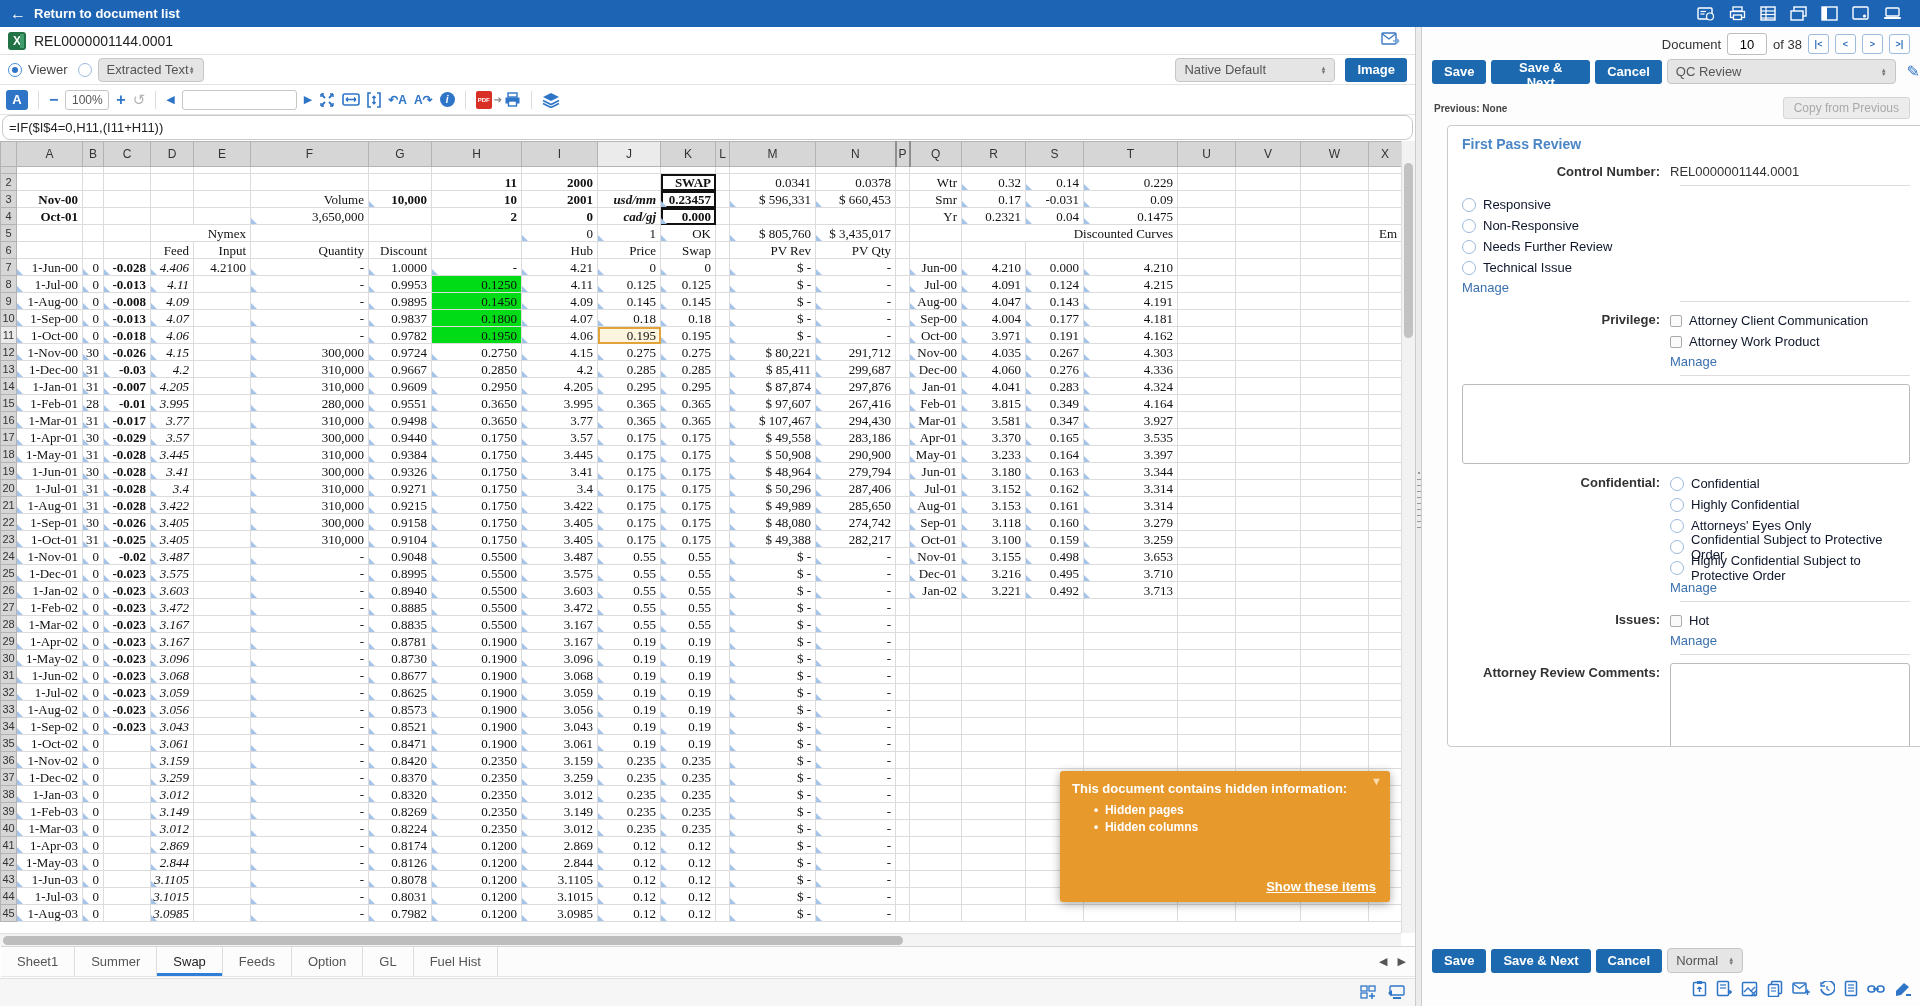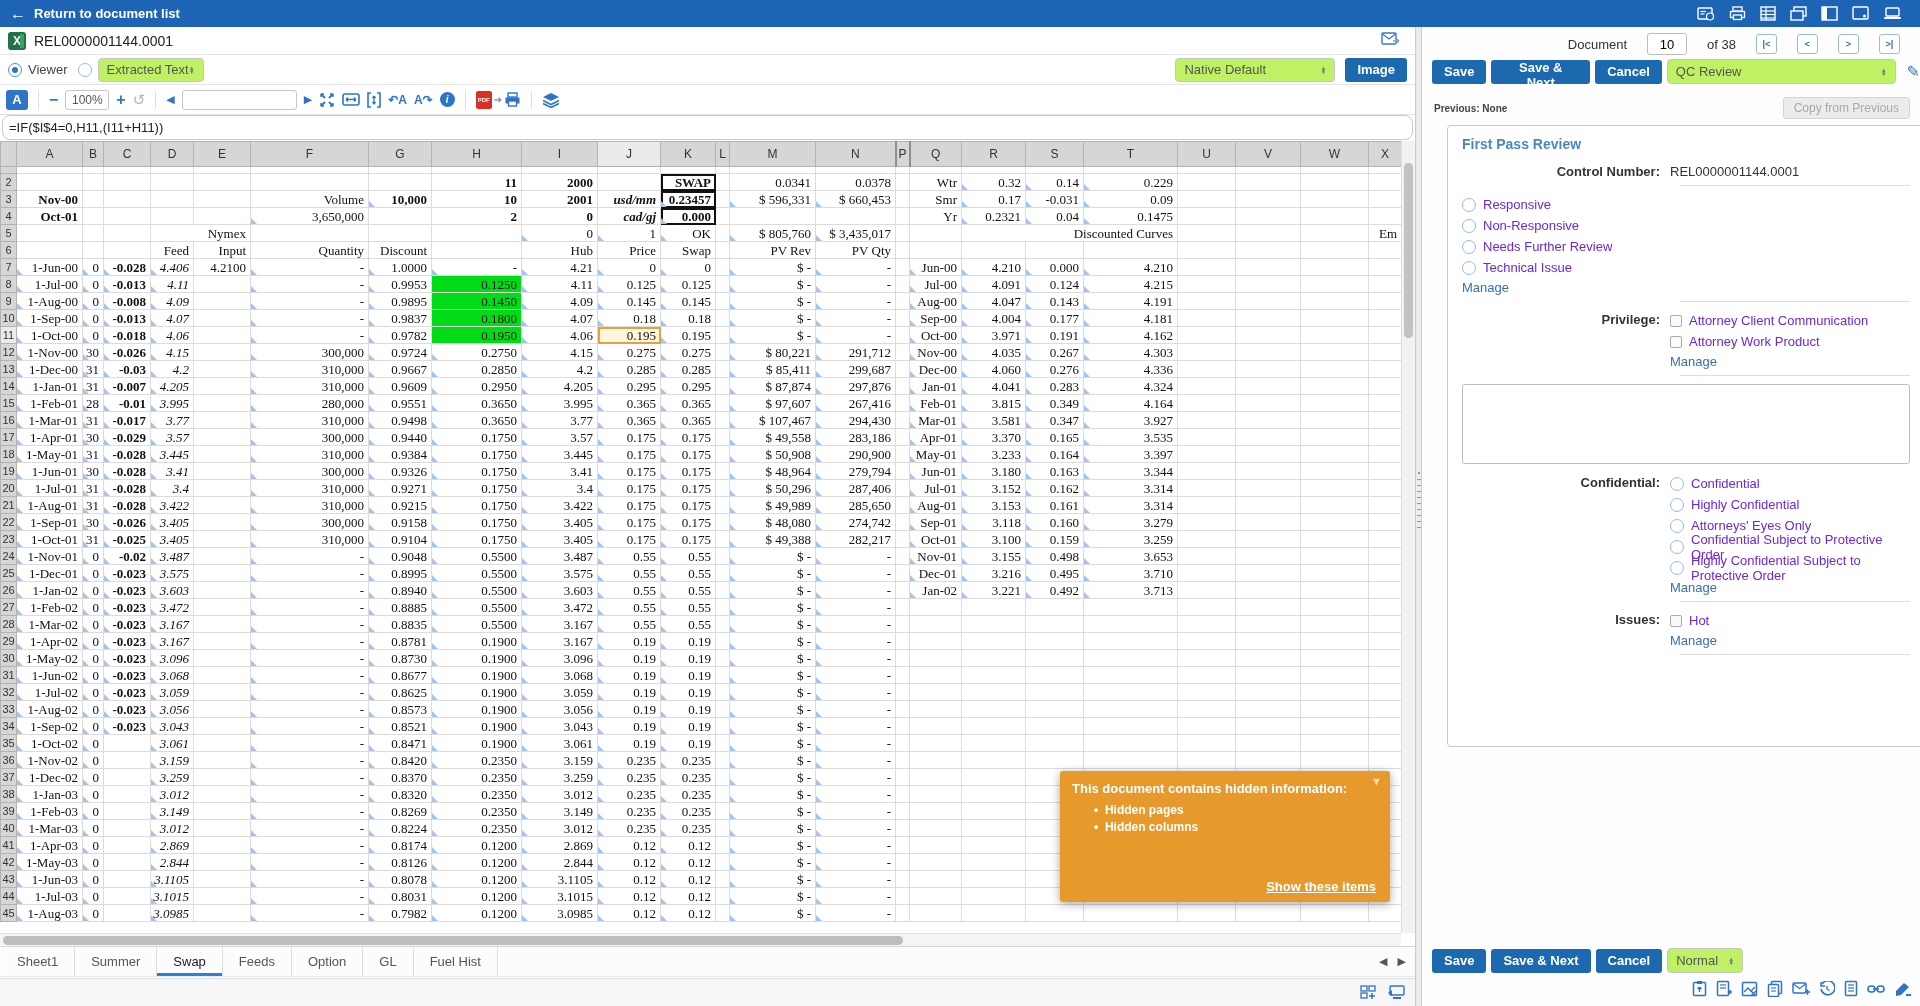--- a/index.html
+++ b/index.html
@@ -15,21 +15,21 @@
   .left{position:absolute;left:0;top:27px;width:1415px;height:979px;background:#fff}
   .title-row{position:absolute;left:0;top:0;width:100%;height:28px;border-bottom:1px solid #e3e3e3;display:flex;align-items:center;padding:0 8px;gap:8px}
   .xlicon{width:18px;height:18px;background:#217346;border-radius:3px;color:#fff;font-weight:bold;font-size:12px;display:flex;align-items:center;justify-content:center;position:relative}
   .xlicon::after{content:"";position:absolute;right:2px;top:2px;width:4px;height:14px;background:#3f9e6b}
   .doc-id{font-size:14px;color:#222}
   .mailicon{margin-left:auto;margin-right:6px}
   .controls-row{position:absolute;left:0;top:28px;width:100%;height:30px;border-bottom:1px solid #e3e3e3;display:flex;align-items:center;padding:0 8px;gap:6px}
   .rdo{width:14px;height:14px;border:1px solid #9bb9dd;border-radius:50%;background:#fff;position:relative;flex:0 0 auto}
   .rdo.on{border-color:#4a90d9}
   .rdo.on::after{content:"";position:absolute;left:3px;top:3px;width:6px;height:6px;border-radius:50%;background:#2e75c8}
-  .ddbox{border:1px solid #c6c6c6;border-radius:4px;height:24px;display:flex;align-items:center;padding:0 8px;color:#555;background:#bef264}
+  .ddbox{border:1px solid #c6c6c6;border-radius:4px;height:24px;display:flex;align-items:center;padding:0 8px;color:#555;background:#e5e5e5}
   .ddarr{display:inline-flex;flex-direction:column;line-height:4px;font-size:6px;color:#777}
   .controls-right{margin-left:auto;display:flex;align-items:center;gap:10px}
   .native-dd{width:160px;justify-content:space-between}
   .btn-blue{background:#1c69b0;color:#fff;font-weight:bold;border:none;border-radius:3px;height:24px;padding:0 12px;font-size:13px;cursor:pointer}
   .toolbar-row{position:absolute;left:0;top:58px;width:100%;height:30px;border-bottom:1px solid #e3e3e3;display:flex;align-items:center;padding:0 6px;gap:7px;color:#2e75c8}
   .tsep{width:1px;height:18px;background:#ddd;margin:0 3px}
   .aicon{width:22px;height:20px;background:#2e75c8;border-radius:3px;color:#fff;font-weight:bold;display:flex;align-items:center;justify-content:center;font-size:13px}
   .tglyph{font-size:16px;font-weight:bold;cursor:pointer}
   .zoombox{width:44px;height:20px;border:1px solid #c6c6c6;border-radius:3px;display:flex;align-items:center;justify-content:center;color:#555;font-size:12px}
   .undo{color:#b5b5b5;font-size:15px}
@@ -75,36 +75,36 @@
   .notice .ntitle{font-weight:bold;font-size:13px;margin-bottom:6px}
   .notice .nitem{font-size:12px;font-weight:bold;padding-left:22px;line-height:17px}
   .notice .nnote{font-weight:bold;font-size:13px;margin-top:5px}
   .notice .nlink{position:absolute;right:14px;bottom:8px;font-weight:bold;text-decoration:underline;cursor:pointer;font-size:13px}
   .notice .ncol{position:absolute;right:8px;top:4px;color:#f8ddb0;font-size:11px;cursor:pointer}
   
   .divider{position:absolute;left:1415px;top:27px;width:7px;height:979px;background:#ececec;border-left:1px solid #ccc;border-right:1px solid #ccc}
   .divider .grip{position:absolute;left:1px;top:443px;width:4px;height:60px;background:repeating-radial-gradient(circle at 2px 3px,#9a9a9a 0 1px,transparent 1.5px 6px)}
   
   .panel{position:absolute;left:1422px;top:27px;width:498px;height:979px;background:#fdfdfd}
-  .docrow{position:absolute;top:6px;right:20px;display:flex;align-items:center;gap:20px;font-size:13px;color:#333}
+  .docrow{position:absolute;top:6px;right:10px;display:flex;align-items:center;gap:6px;font-size:13px;color:#333}
   .docnum{width:40px;height:22px;border:1px solid #bdbdbd;border-radius:3px;text-align:center;font-size:13px}
   .navbtn{width:21px;height:20px;border:1px solid #9dbbdd;border-radius:3px;background:#fff;color:#2e6db5;font-size:9px;font-weight:bold;display:flex;align-items:center;justify-content:center;cursor:pointer}
   .actrow{position:absolute;top:32px;left:10px;display:flex;align-items:center;gap:5px}
   .layout-dd{width:230px;justify-content:space-between;height:25px}
   .pencil{color:#2e75c8;font-size:16px;margin-left:6px;cursor:pointer}
   .prevrow{position:absolute;top:70px;left:12px;right:10px;display:flex;align-items:center}
   .prevrow .plabel{font-weight:bold;font-size:10px;color:#444}
   .btn-gray{margin-left:auto;background:#ececec;color:#a9a9a9;border:1px solid #d5d5d5;border-radius:3px;height:22px;padding:0 10px;font-size:12px}
   .formbox{position:absolute;top:98px;left:25px;width:478px;height:622px;border:1px solid #c9c9c9;border-radius:4px;background:#fff;padding:10px 14px;overflow:hidden}
   .formtitle{color:#4a86c5;font-weight:bold;font-size:14px;margin-bottom:10px}
   .frow{display:flex;margin-bottom:6px}
   .flabel{width:208px;text-align:right;padding-right:10px;font-weight:bold;font-size:13px;color:#333;padding-top:2px;flex:0 0 auto}
   .fctrl{flex:1;min-width:0}
   .cnval{font-size:13px;color:#333;padding-top:2px}
-  .opt{display:flex;align-items:center;height:21px;gap:7px;font-size:13px;color:#6d28d9;cursor:pointer}
+  .opt{display:flex;align-items:center;height:21px;gap:7px;font-size:13px;color:#0f172a;cursor:pointer}
   .cb{width:12px;height:12px;border:1px solid #aaa;border-radius:2px;background:#fafafa;flex:0 0 auto}
   .manage{color:#3a70ad;font-size:13px;margin:2px 0 0 0;cursor:pointer;display:inline-block}
   .fsep{border-bottom:1px solid #ddd;margin:5px 0 8px 218px}
   textarea.fta{width:100%;border:1px solid #bbb;border-radius:3px;resize:none;font-family:"Liberation Sans",sans-serif;font-size:12px;background:#fff}
   .ta1{height:80px}.ta2{height:86px}
   .panel-bottom{position:absolute;left:10px;top:921px;display:flex;align-items:center;gap:5px}
   .mode-dd{width:76px;justify-content:space-between;height:25px}
   .panel-icons{position:absolute;right:8px;top:953px;display:flex;align-items:center;gap:9px}
   .panel-icons svg,.bstrip svg{display:block}
 </style>
@@ -1658,20 +1658,24 @@
       <div class="fctrl">
         <div class="opt">
             <span class="cb"></span>
             <span>Hot</span>
           </div>
         <span class="manage">Manage</span>
       </div>
     </div>
     <div class="fsep"></div>
 
+    <div class="frow">
+      <div class="flabel">Attorney Review Comments:</div>
+      <div class="fctrl"><textarea class="fta ta2" style=""></textarea></div>
+    </div>
   </div>
 
   <div class="panel-bottom">
     <button class="btn-blue">Save</button>
     <button class="btn-blue">Save &amp; Next</button>
     <button class="btn-blue">Cancel</button>
     <span class="ddbox mode-dd">
       <span>Normal</span>
       <span class="ddarr">
           <span>▲</span>

